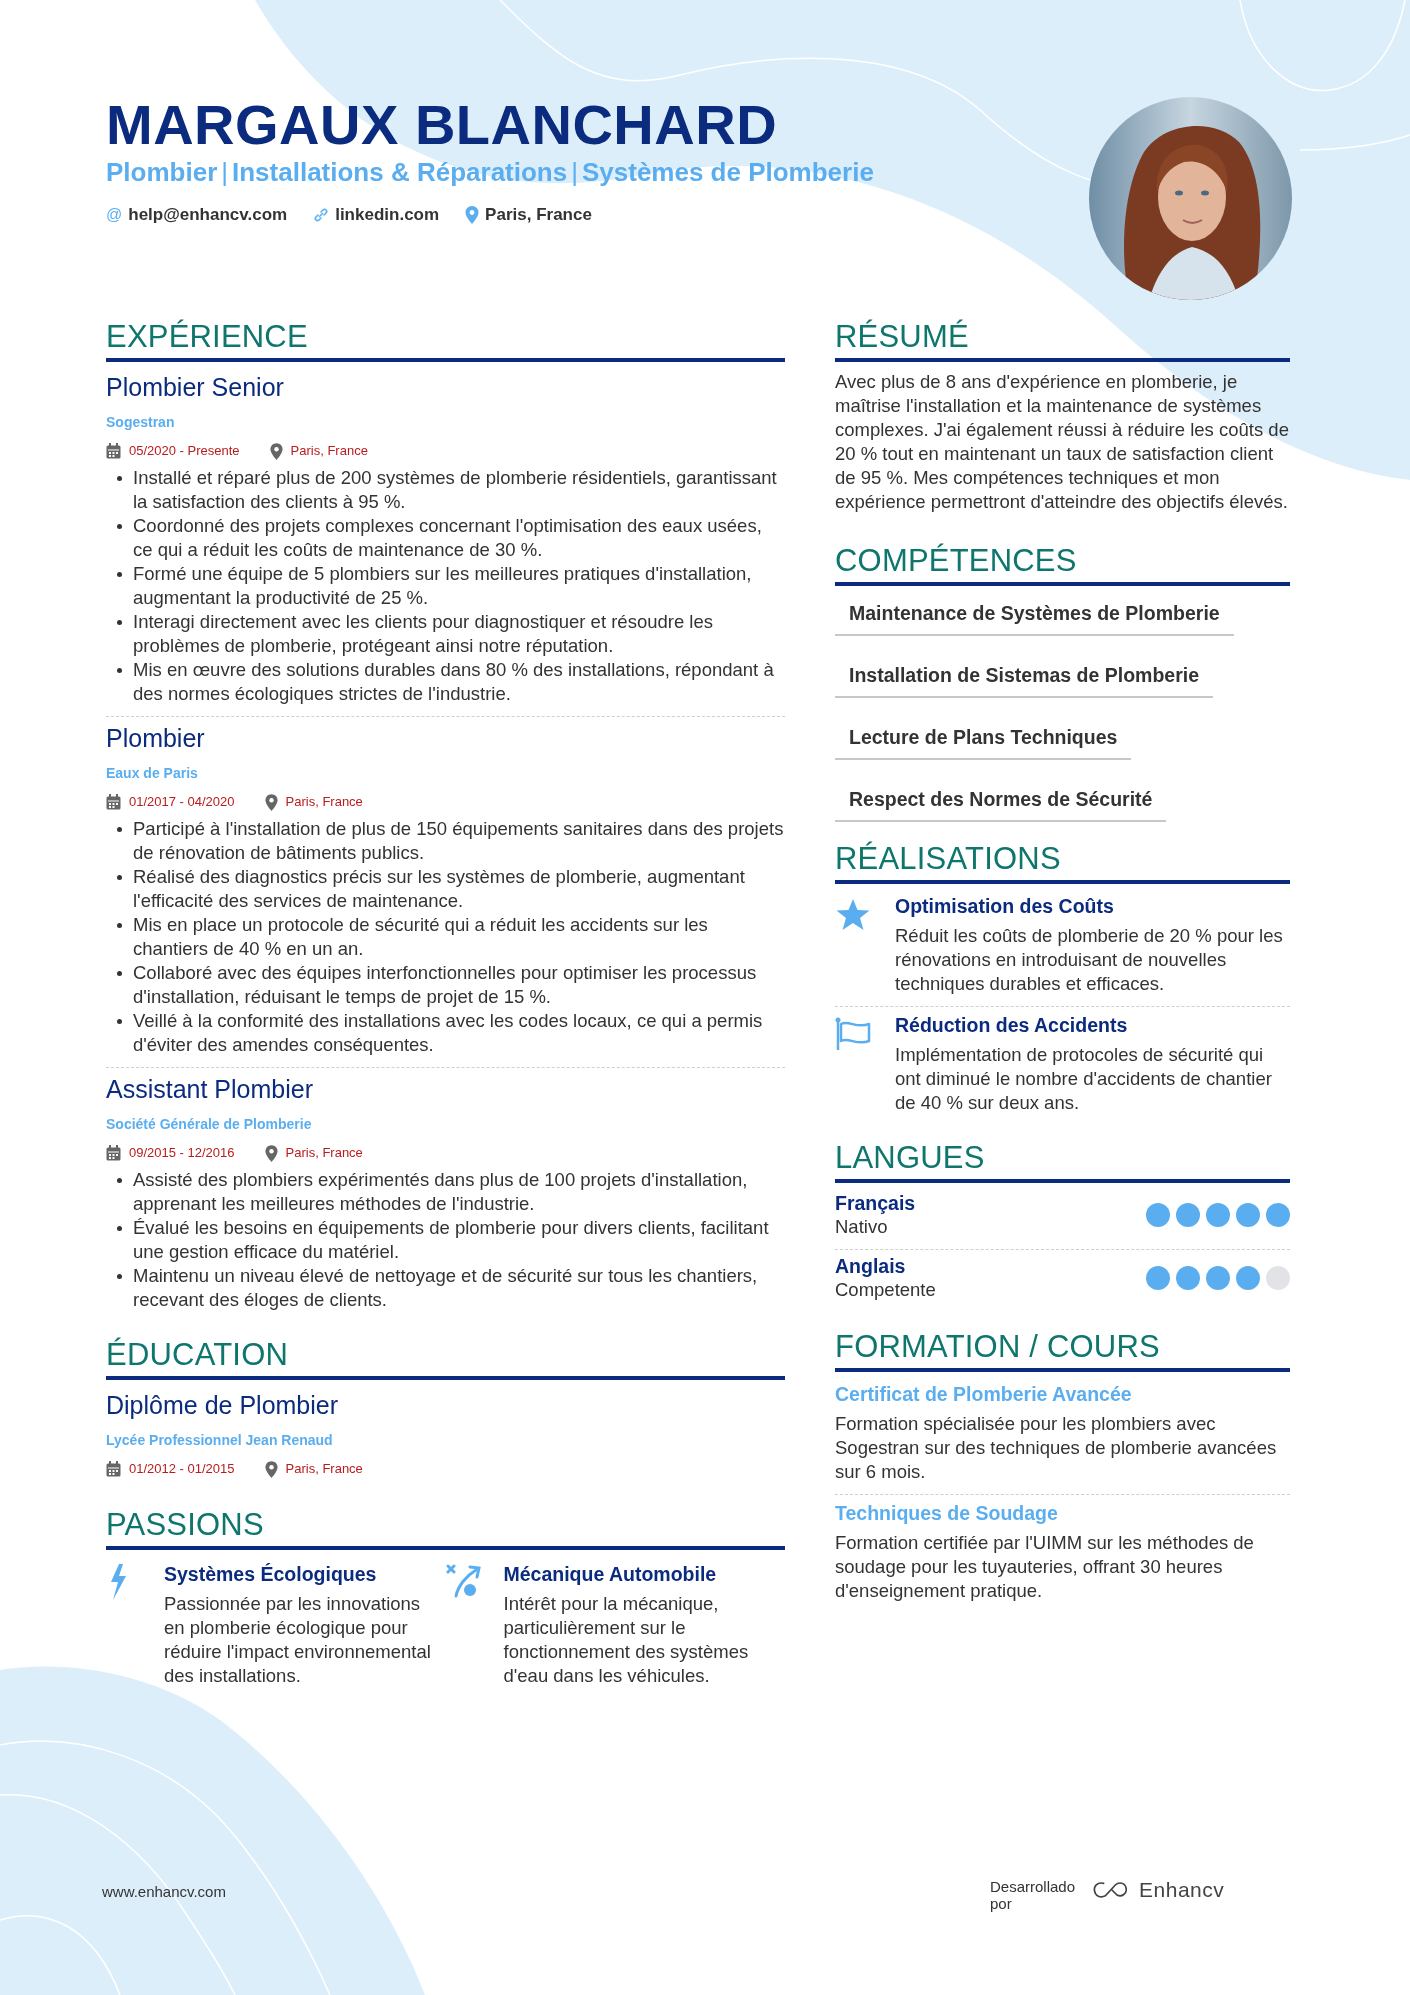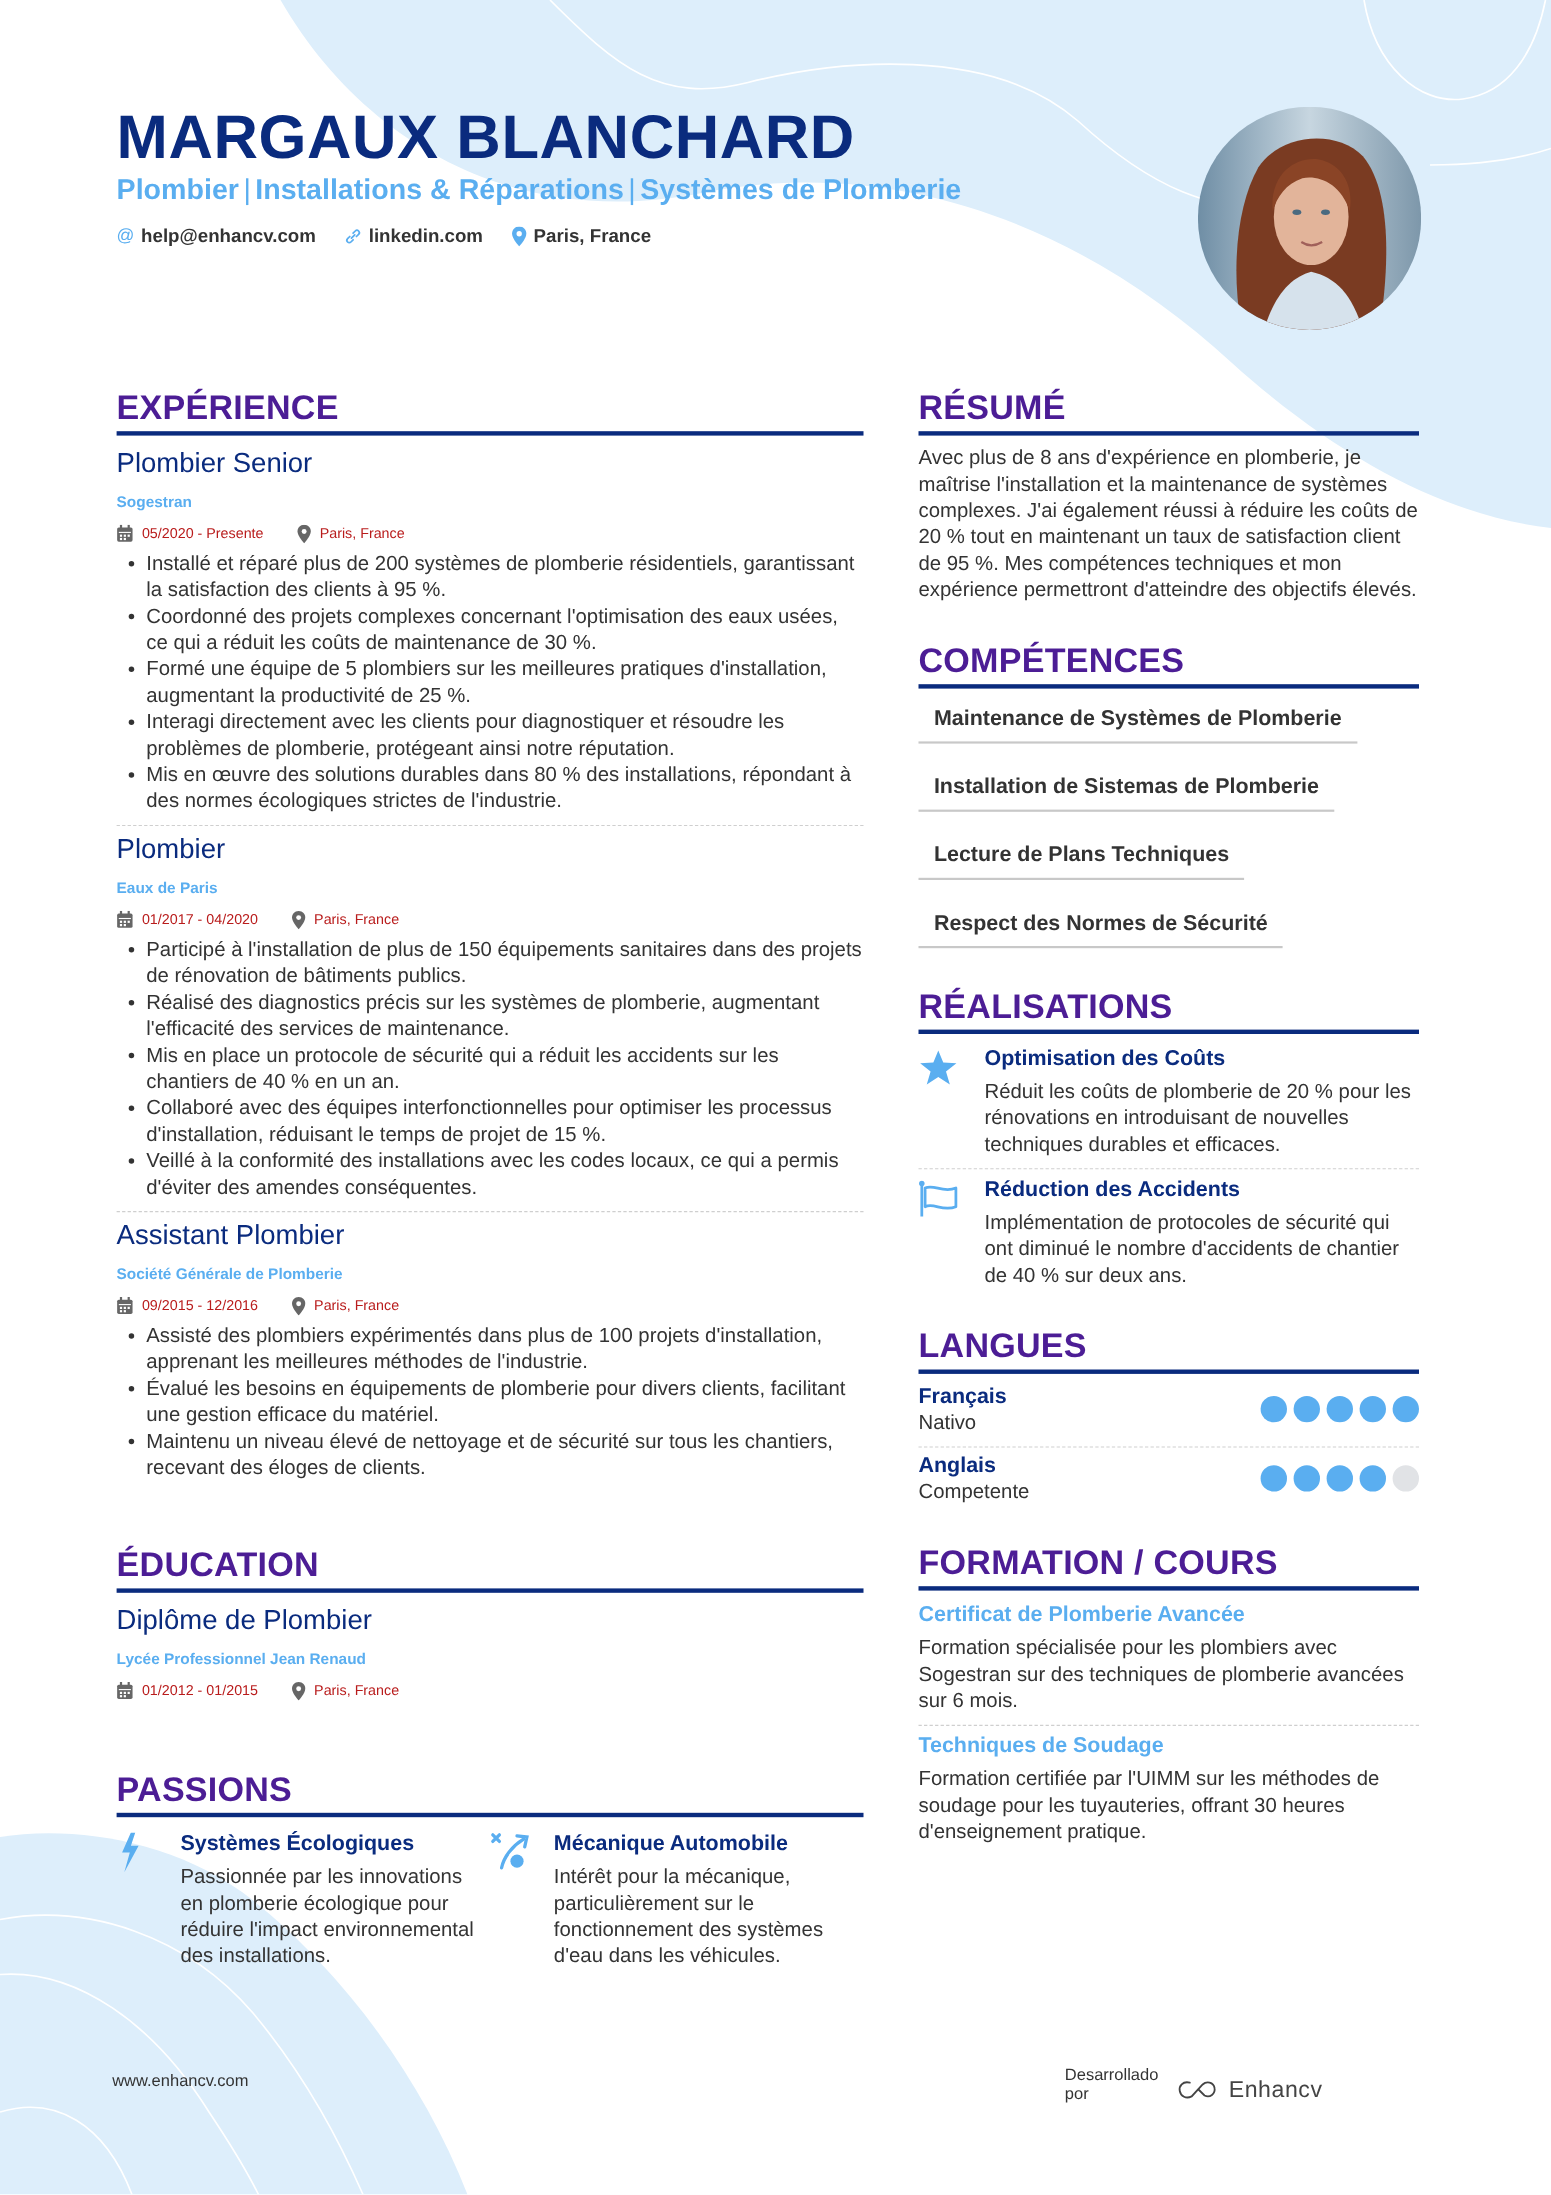--- a/index.html
+++ b/index.html
@@ -15,21 +15,21 @@
   .contacts { position: absolute; left: 106px; top: 205px; display: flex; gap: 26px; font-size: 17px; font-weight: 700; color: #333; }
   .contact { display: flex; align-items: center; gap: 6px; }
   .contact .ic { color: #5aaef0; font-weight: 400; font-size: 16px; display: inline-flex; }
   .photo { position: absolute; left: 1089px; top: 97px; width: 203px; height: 203px; border-radius: 50%; overflow: hidden; }
 
   
   .col { position: absolute; top: 318px; }
   .col-left { left: 106px; width: 679px; }
   .col-right { left: 835px; width: 455px; }
 
-  .section-title { font-size: 31px; font-weight: 700; color: #4c1d95; line-height: 38px; letter-spacing: 0.2px; margin-top: 34px; }
+  .section-title { font-size: 31px; font-weight: 400; color: #0f766e; line-height: 38px; letter-spacing: 0.2px; }
   .section-rule { height: 4px; background: #0a2b7e; margin-top: 2px; margin-bottom: 8px; }
 
   .job-title { font-size: 25px; color: #0a2b7e; line-height: 34px; margin-top: 2px; }
   .company { font-size: 14px; font-weight: 700; color: #5aaef0; line-height: 28px; margin-top: 4px; }
   .meta { display: flex; align-items: center; gap: 30px; font-size: 13px; color: #b91c1c; line-height: 26px; margin-top: 2px; }
   .meta span.item { display: inline-flex; align-items: center; gap: 8px; }
   .meta svg { flex: none; }
   ul.bullets { list-style: none; margin-top: 2px; }
   ul.bullets li { position: relative; padding-left: 27px; font-size: 18.5px; line-height: 24px; color: #333; }
   ul.bullets li::before { content: ""; position: absolute; left: 11px; top: 10px; width: 5px; height: 5px; border-radius: 50%; background: #333; }
@@ -57,21 +57,21 @@
   .lang .lname { font-size: 19.5px; font-weight: 700; color: #0a2b7e; line-height: 24px; }
   .lang .llevel { font-size: 18.5px; color: #333; line-height: 24px; }
   .dots { display: flex; gap: 6px; }
   .dot { width: 24px; height: 24px; border-radius: 50%; background: #5aaef0; }
   .dot.off { background: #e1e3e6; }
 
   .course-title { font-size: 19.5px; font-weight: 700; color: #5aaef0; line-height: 28px; margin-top: 2px; }
   .course-desc { font-size: 18.5px; line-height: 24px; color: #333; margin-top: 4px; }
 
   .footer-left { position: absolute; left: 102px; top: 1883px; font-size: 15px; color: #333; }
-  .footer-right { position: absolute; left: 968px; top: 1878px; display: flex; align-items: flex-end; gap: 10px; font-size: 15px; color: #333; }
+  .footer-right { position: absolute; left: 990px; top: 1878px; display: flex; align-items: flex-start; gap: 10px; font-size: 15px; color: #333; }
   .footer-right .brand { font-size: 21px; color: #444; letter-spacing: 0.5px; }
 </style>
 </head>
 <body>
 
 <svg class="bg" width="1410" height="1995" viewBox="0 0 1410 1995">
   <path d="M255 0 C 330 130, 470 210, 640 175 C 820 140, 990 210, 1120 330 C 1220 420, 1320 470, 1410 480 L1410 0 Z" fill="#ddeefb"></path>
   <path d="M500 0 C 560 60, 600 95, 680 75 C 760 55, 900 40, 980 110 C 1040 165, 1100 200, 1200 190" stroke="#ffffff" stroke-width="1.5" fill="none"></path>
   <path d="M1240 0 C 1250 60, 1290 95, 1330 90 C 1370 85, 1395 50, 1405 0" stroke="#ffffff" stroke-width="1.5" fill="none"></path>
   <path d="M1300 150 C 1340 150, 1380 145, 1410 135" stroke="#ffffff" stroke-width="1.5" fill="none"></path>

